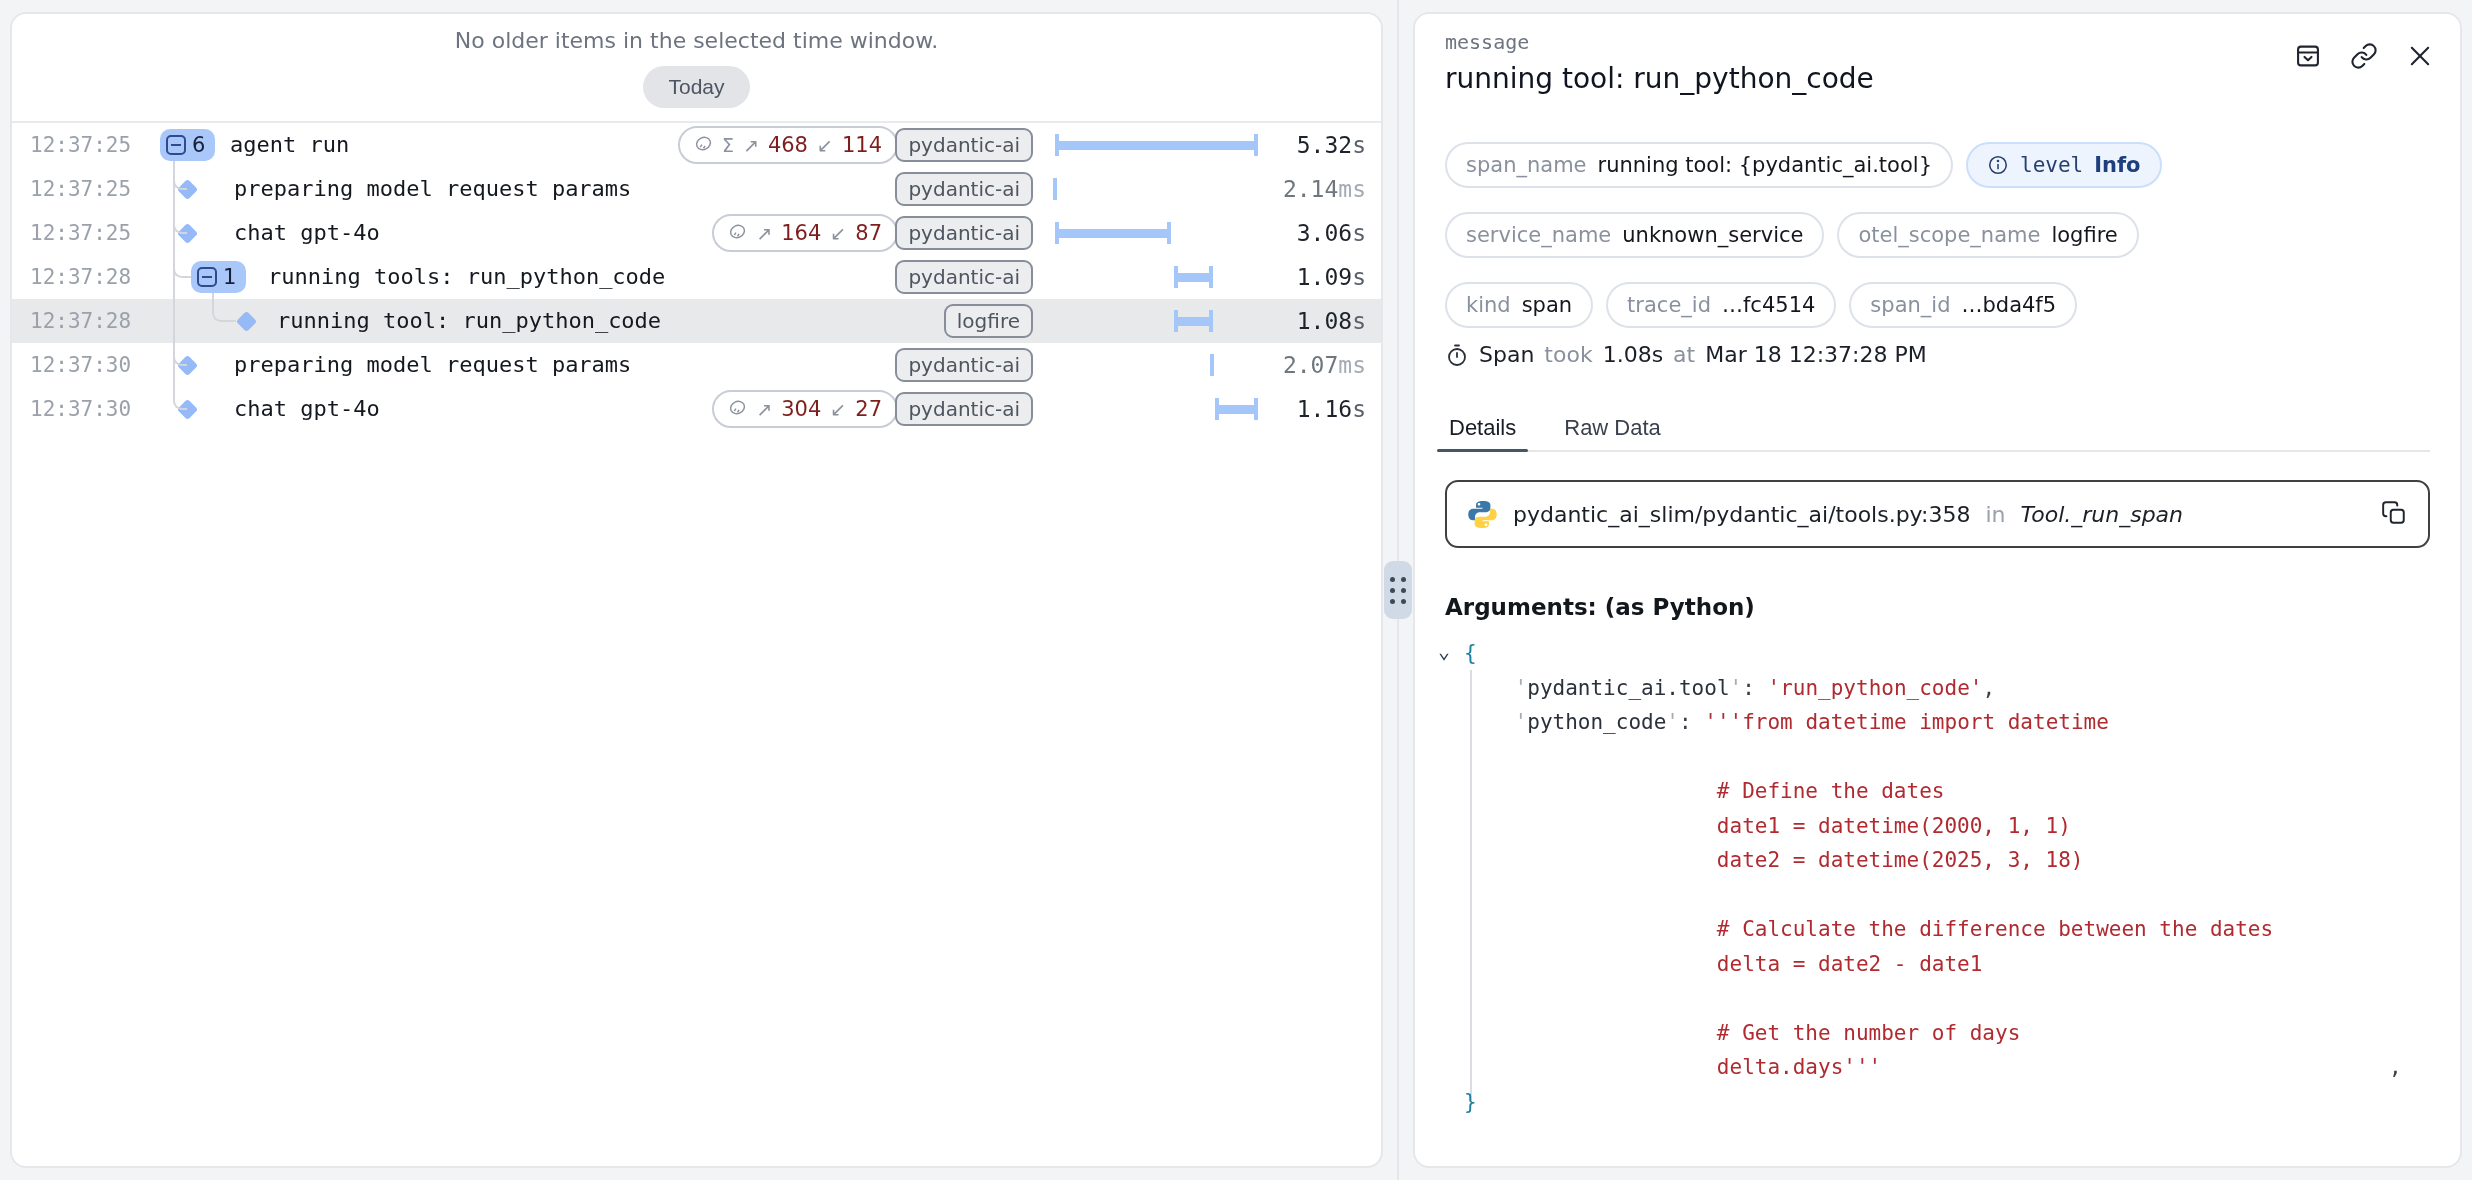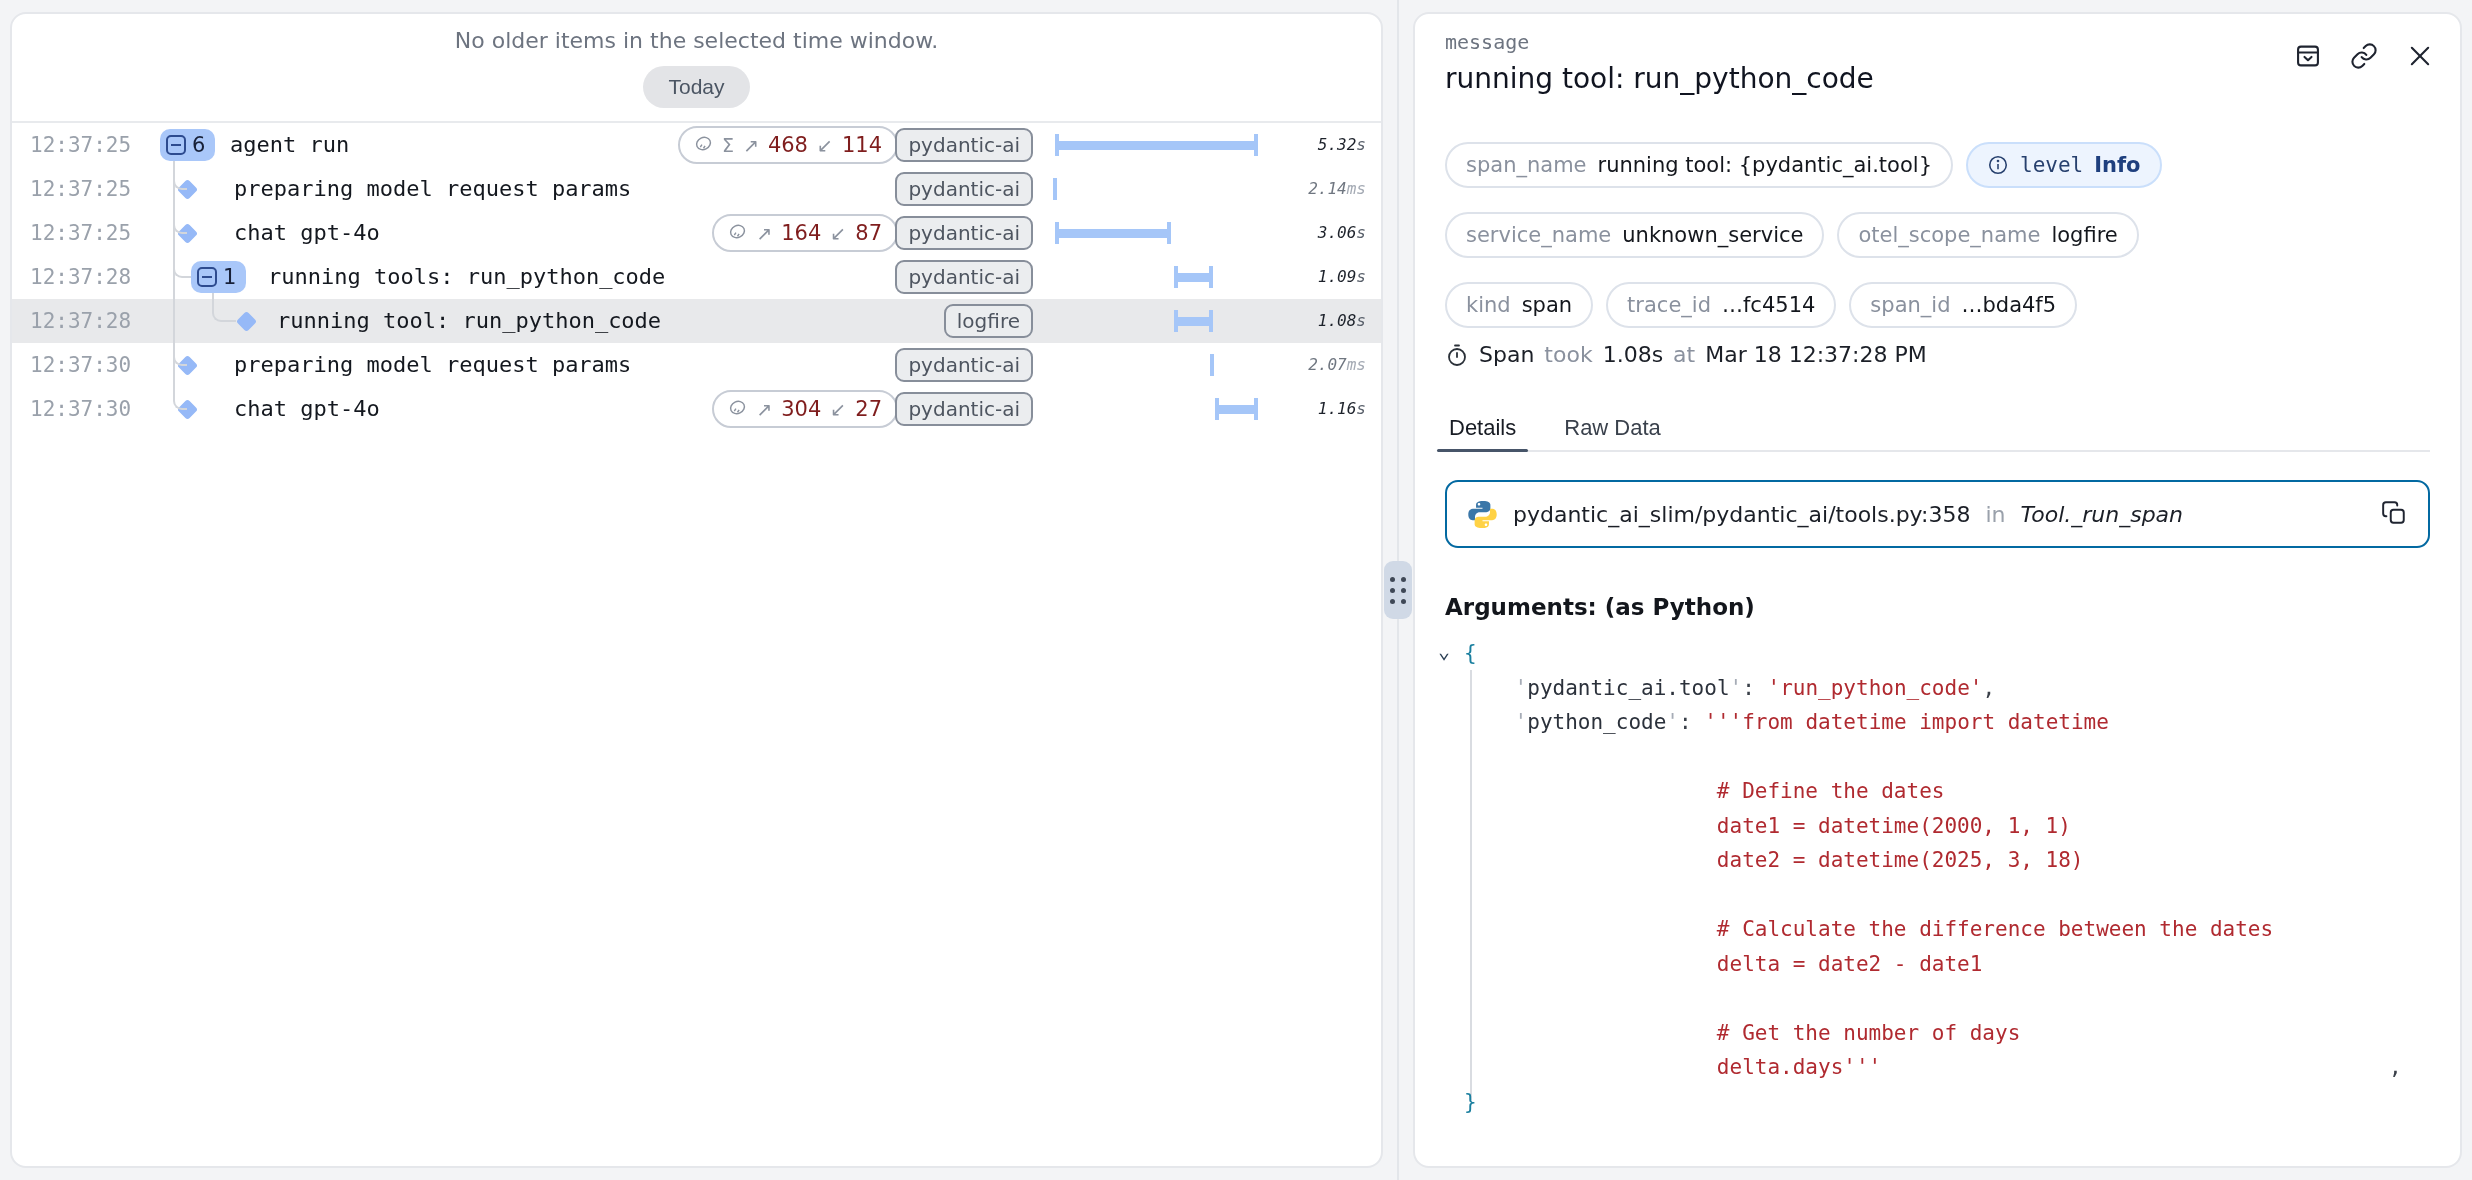--- a/index.html
+++ b/index.html
@@ -45,21 +45,21 @@
 
   .tag { position:absolute; right:348px; top:5px; height:34px; line-height:30px; background:#ebedef; border:2px solid #878e9a; border-radius:9px;
     color:#4e5560; font-size:20px; padding:0 11px; }
 
   .lane { position:absolute; left:1043px; top:0; width:203px; height:44px; }
   .bar  { position:absolute; top:17.5px; height:9px; background:#a5c6f8; }
   .bar::before,.bar::after { content:""; position:absolute; top:-6.5px; width:4px; height:22px; background:#a5c6f8; }
   .bar::before { left:0; } .bar::after { right:0; }
   .btick { position:absolute; top:11px; width:4px; height:22px; background:#a5c6f8; }
 
-  .dur { position:absolute; right:15px; top:0; line-height:44px; font-size:16px;font-style:italic; }
+  .dur { position:absolute; right:15px; top:0; line-height:44px; font-size:23px; }
   .dur .n  { color:#1d222b; } .dur .u { color:#59606b; }
   .dur.msdim .n { color:#6f7680; } .dur.msdim .u { color:#a4aab4; }
 
   
   .rp-label { position:absolute; left:30px; top:16px; font-size:20px; color:#6d7480; }
   .rp-title { position:absolute; left:30px; top:48px; font-size:28px; color:#101420; font-weight:500; }
   .rp-icons { position:absolute; right:26px; top:28px; display:flex; gap:28px; }
   .icon-btn { width:28px; height:28px; background:none; border:none; cursor:pointer; padding:0; color:#1f2430; }
   .icon-btn svg { width:28px; height:28px; stroke:#1f2430; stroke-width:1.8; fill:none; stroke-linecap:round; stroke-linejoin:round; }
 
@@ -75,21 +75,21 @@
 
   .took { position:absolute; left:30px; top:328px; display:flex; align-items:center; gap:10px; font-size:22px; }
   .took svg { width:24px; height:24px; stroke:#2a3038; stroke-width:1.8; fill:none; stroke-linecap:round; }
   .took .d { color:#1b1f27; } .took .g { color:#8a919e; }
 
   .tabs { position:absolute; left:30px; right:30px; top:392px; height:46px; border-bottom:2px solid #e5e7eb; display:flex; gap:40px; }
   .tab { font-size:22px; color:#3a414c; background:none; border:none; cursor:pointer; padding:0 4px; position:relative; }
   .tab.active { color:#181c24; }
   .tab.active::after { content:""; position:absolute; left:-8px; right:-8px; bottom:-2px; height:3.5px; background:#475569; border-radius:2px; }
 
-  .loc-card { position:absolute; left:30px; right:30px; top:466px; height:68px; border:2px solid #0369a1; border-radius:13px;
+  .loc-card { position:absolute; left:30px; right:30px; top:466px; height:68px; border:2px solid #404040; border-radius:13px;
     display:flex; align-items:center; gap:15px; padding:0 20px; cursor:pointer; }
   .loc-card .path { font-size:22px; color:#1b1f27; }
   .loc-card .inw  { font-size:22px; color:#9aa1ab; }
   .loc-card .fn   { font-size:22px; color:#1b1f27; font-style:italic; }
   .loc-card .spacer { flex:1; }
   .loc-card .copy-btn svg { width:26px; height:26px; }
 
   .args-h { position:absolute; left:30px; top:580px; font-size:23px; font-weight:700; color:#13161c; }
 
   .codeblock { position:absolute; left:30px; right:20px; top:622px; font-family:"DejaVu Sans Mono", monospace; font-size:21px; line-height:34.5px; padding-left:19px; }

